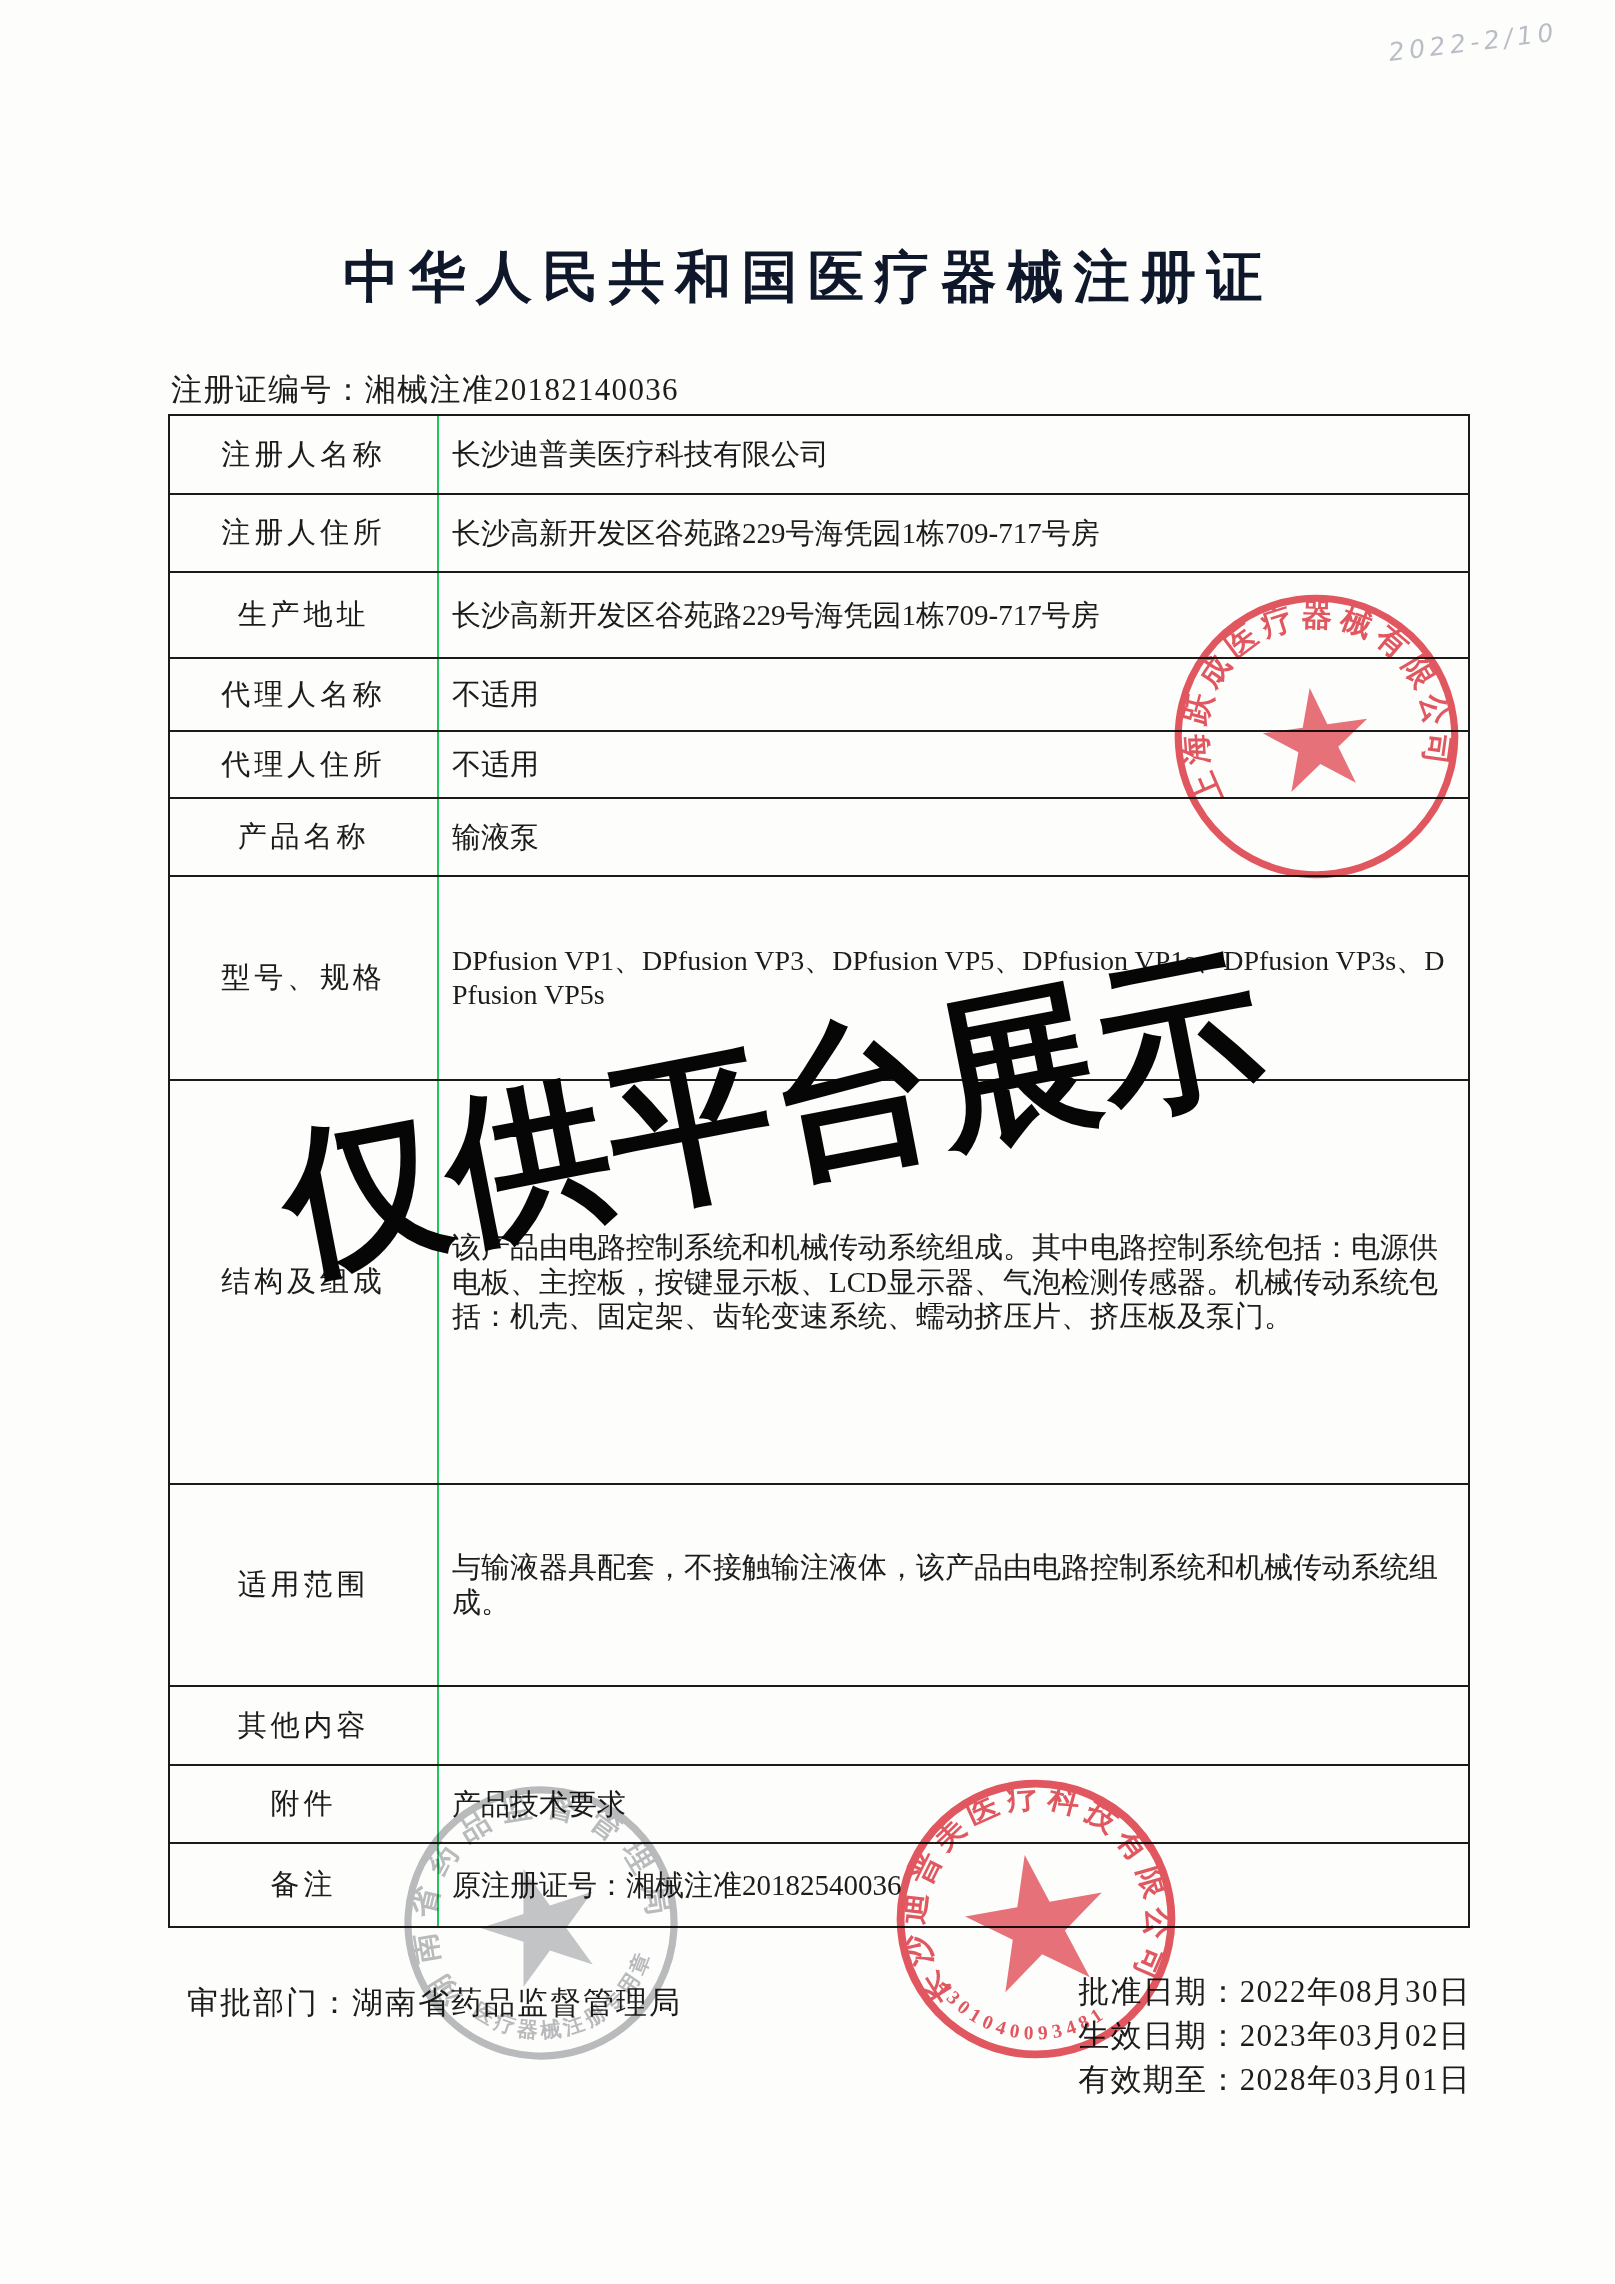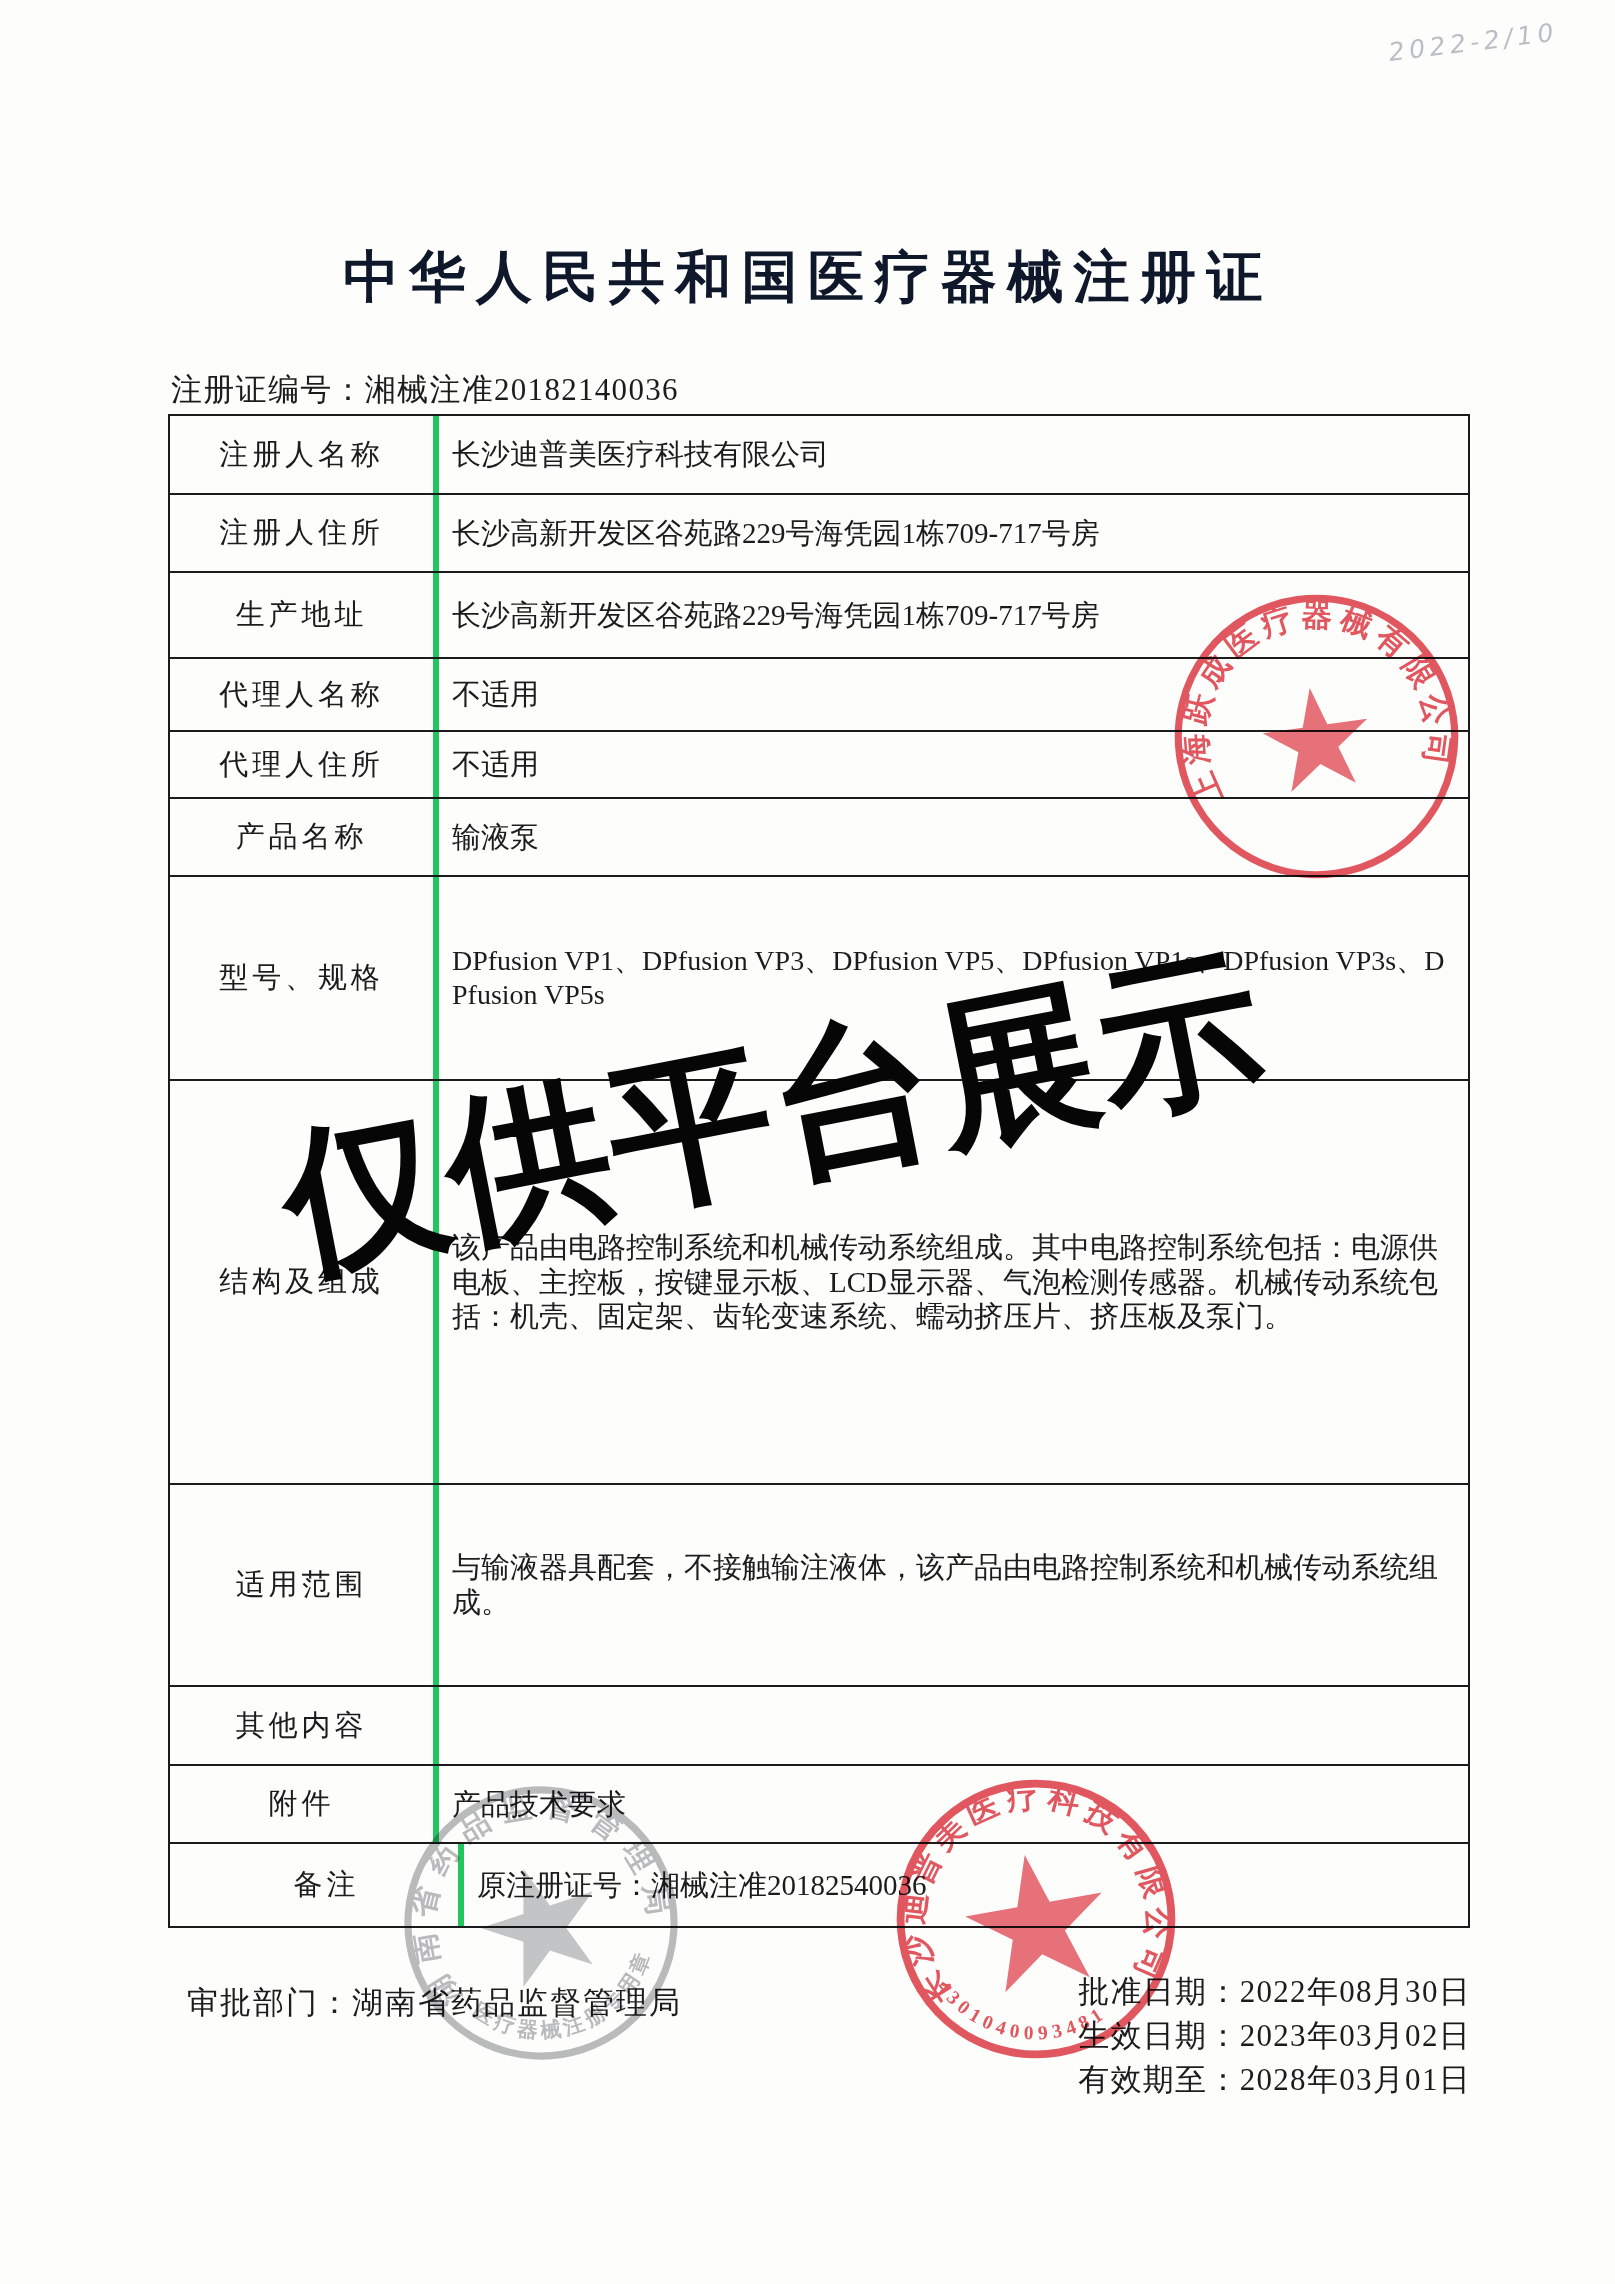--- a/index.html
+++ b/index.html
@@ -20,29 +20,29 @@
   }
   .cert-line {
     position:absolute; left:171px; top:369px; font-size:31px; letter-spacing:1.3px;
     white-space:nowrap;
   }
   .rtable {
     position:absolute; left:168px; top:414px; width:1302px;
     border:2px solid #1b1b1b;
   }
   .trow { display:flex; border-bottom:2px solid #1b1b1b; }
-  .trow:last-child { border-bottom:none;margin-left:25px; }
+  .trow:last-child { border-bottom:none; }
   .trow:nth-child(1){height:79px} .trow:nth-child(2){height:78px}
   .trow:nth-child(3){height:86px} .trow:nth-child(4){height:73px}
   .trow:nth-child(5){height:67px} .trow:nth-child(6){height:78px}
   .trow:nth-child(7){height:204px} .trow:nth-child(8){height:404px}
   .trow:nth-child(9){height:202px} .trow:nth-child(10){height:79px}
   .trow:nth-child(11){height:78px} .trow:nth-child(12){height:82px}
   .tlabel {
-    width:269px; flex:0 0 269px; border-right:6px solid #22c55e;
+    width:269px; flex:0 0 269px; border-right:2px solid #22c55e;
     display:flex; align-items:center; justify-content:center;
     font-size:29px; letter-spacing:3.9px; text-align:right;
   }
   .tvalue {
     flex:1; display:flex; align-items:center;
     padding:6.5px 19.6px 6.5px 13px; font-size:29px; line-height:1.2;
     word-break:break-all;
   }
   .tvalue.mono { font-family:Liberation Serif, serif; font-size:28px; }
   .watermark {

